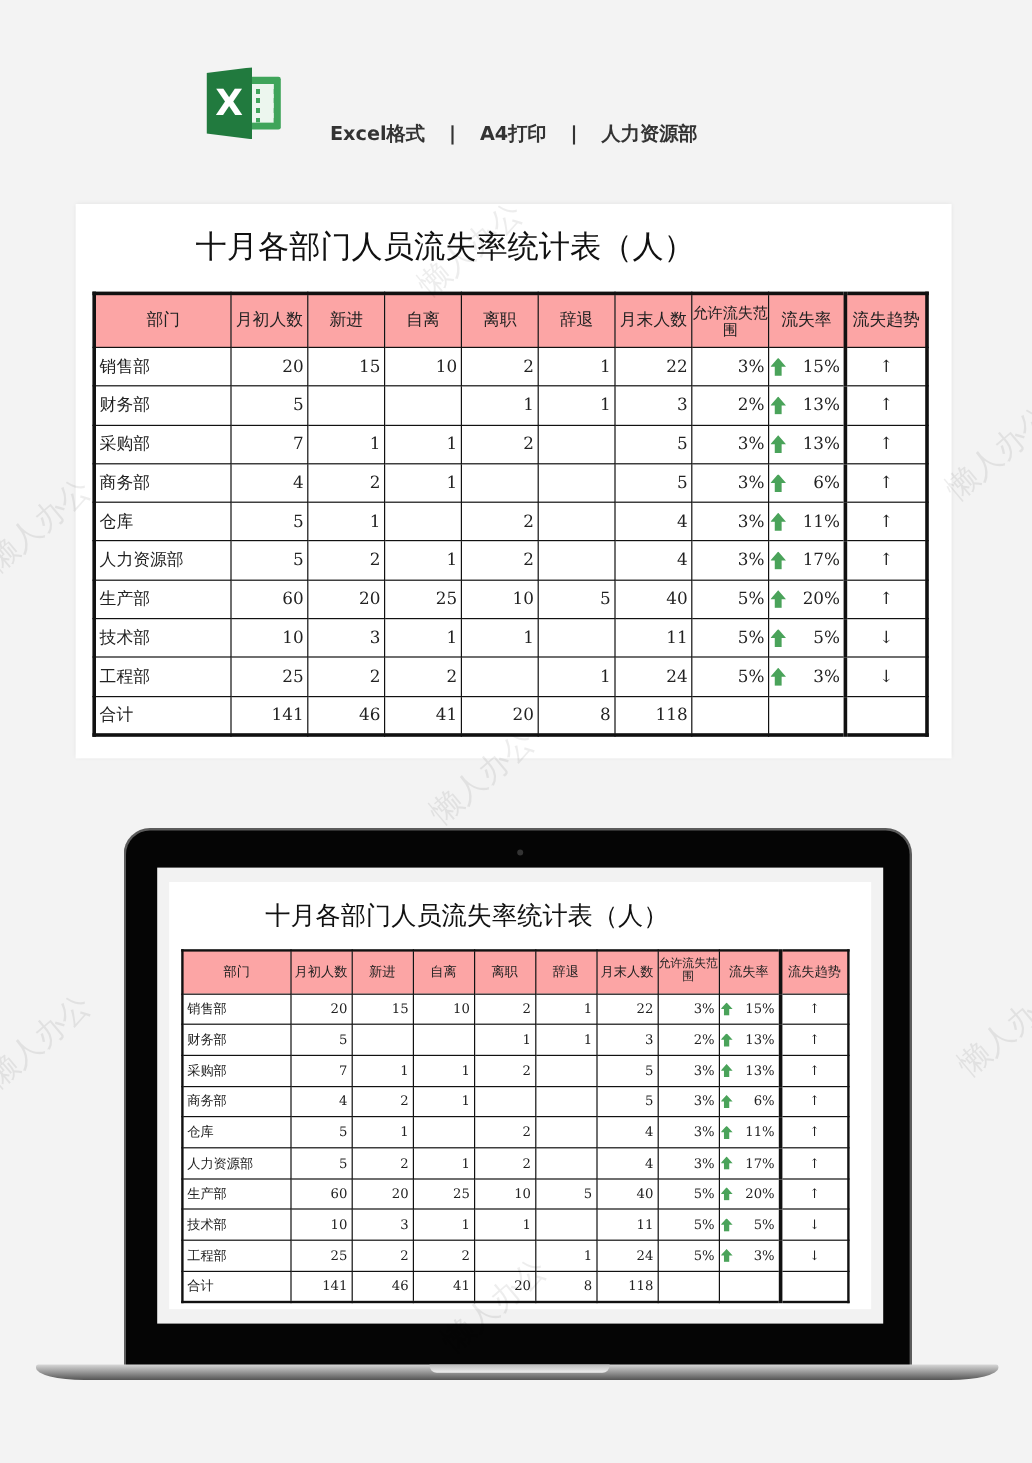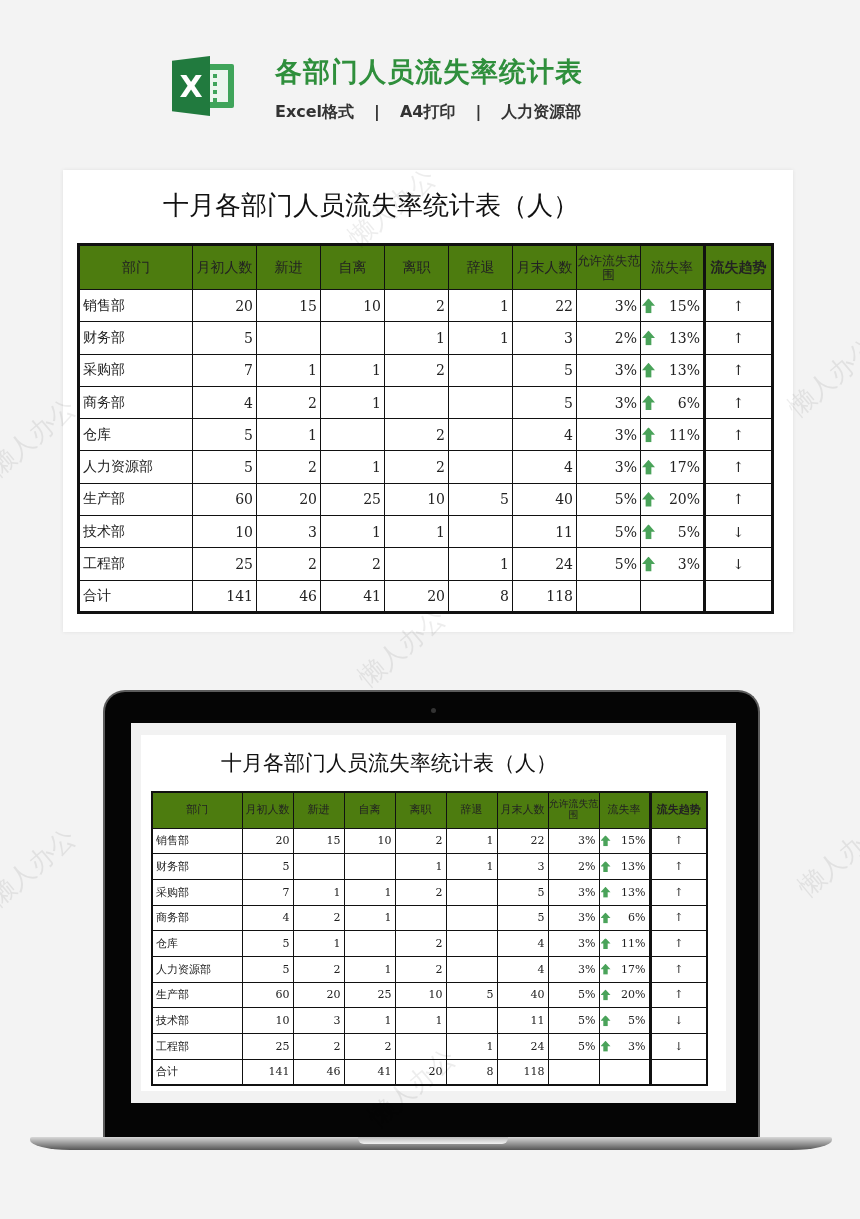--- a/index.html
+++ b/index.html
@@ -13,25 +13,25 @@
       linear-gradient(to right, #fff 0 9px, transparent 9px 13px, #fff 13px 24px);
     background-blend-mode: normal; opacity: .9; }
   .xl-logo .cover { position: absolute; left: 0; top: 0; width: 38px; height: 60px; background: #217a3e; clip-path: polygon(0 8%, 100% 0, 100% 100%, 0 92%); }
   .xl-logo .x { position: absolute; left: 4px; top: 13px; width: 30px; color: #fff; font: bold 30px "DejaVu Sans", sans-serif; text-align: center; }
   .main-title { position: absolute; left: 275px; top: 54px; font: bold 27px "DejaVu Sans", sans-serif; color: #2f8f3c; letter-spacing: 1px; }
   .subtitle { position: absolute; left: 275px; top: 102px; font: bold 16px "DejaVu Sans", sans-serif; color: #333; display: flex; gap: 20px; }
   .wm { position: absolute; color: rgba(0,0,0,0.07); font: 26px "DejaVu Sans", sans-serif; transform: rotate(-40deg); white-space: nowrap; pointer-events: none; }
   .paper { position: absolute; left: 63px; top: 170px; width: 730px; height: 462px; background: #fff; box-shadow: 0 0 4px rgba(0,0,0,.08); }
   .paper-title { position: absolute; left: 100px; top: 18px; font: 26px "DejaVu Serif", serif; color: #111; }
   table.sheet { position: absolute; border-collapse: collapse; font-family: "DejaVu Serif", serif; color: #222; table-layout: fixed; }
-  table.sheet th { background: #4d7c0f; font-family: "DejaVu Sans", sans-serif; font-weight: normal; text-align: center; border: 1.5px solid #111; line-height: 1.1; }
+  table.sheet th { background: #fca5a5; font-family: "DejaVu Sans", sans-serif; font-weight: normal; text-align: center; border: 1.5px solid #111; line-height: 1.1; }
   table.sheet td { border: 1.5px solid #111; text-align: right; padding-right: 3px; white-space: nowrap; }
   table.sheet td.dept { text-align: left; padding-left: 3px; }
   table.sheet td.trend { text-align: center; padding: 0; border-left-width: 3px; }
-  table.sheet th.trend { border-left-width: 3px; font-weight: bold; }
+  table.sheet th.trend { border-left-width: 3px; }
   table.sheet td.rate { position: relative; }
   .up-arrow { position: absolute; left: 1px; top: 50%; transform: translateY(-50%); width: 13px; height: 15px; background: #4aa35a; clip-path: polygon(50% 0, 100% 50%, 72% 50%, 72% 100%, 28% 100%, 28% 50%, 0 50%); }
   .big { left: 14px; top: 73px; width: 696px; font-size: 14px; border: 3px solid #111; }
   .big th { height: 45px; font-size: 14px; }
   .big td { height: 32.3px; font-size: 14px; }
   .laptop { position: absolute; left: 103px; top: 690px; width: 657px; height: 450px; background: #050505; border-radius: 22px 22px 0 0; border: 2px solid #5c5c5c; border-bottom: none; }
   .camera { position: absolute; left: 326px; top: 16px; width: 5px; height: 5px; border-radius: 50%; background: #333; }
   .screen { position: absolute; left: 26px; top: 31px; width: 605px; height: 380px; background: #f2f2f2; }
   .screen-paper { position: absolute; left: 10px; top: 12px; width: 585px; height: 356px; background: #fff; }
   .screen-title { position: absolute; left: 80px; top: 14px; font: 21px "DejaVu Serif", serif; color: #111; }
@@ -46,21 +46,20 @@
 </head>
 <body>
 
 <div class="header">
   <div class="xl-logo">
     <div class="sheet"></div>
     <div class="grid"></div>
     <div class="cover"></div>
     <div class="x">X</div>
   </div>
-  <div class="main-title">各部门人员流失率统计表</div>
   <div class="subtitle">
     <span>Excel格式</span>
     <span>|</span>
     <span>A4打印</span>
     <span>|</span>
     <span>人力资源部</span>
   </div>
 </div>
 
 <div class="paper">

